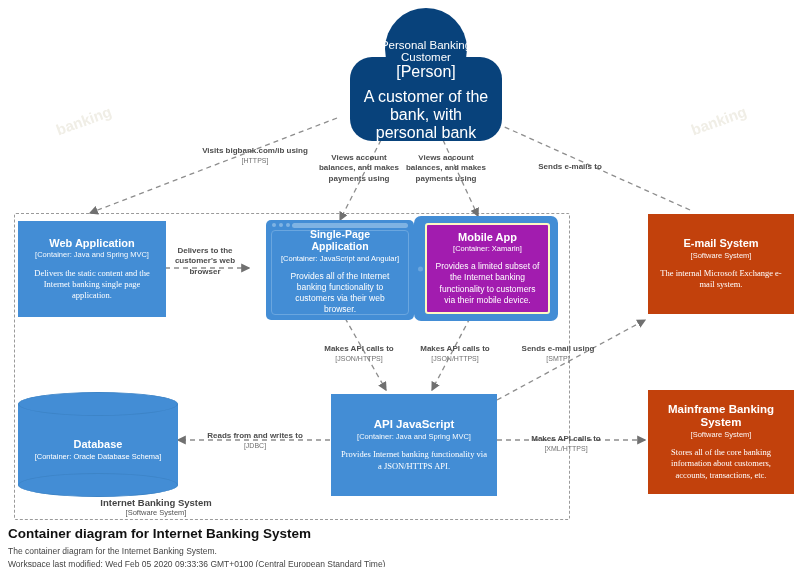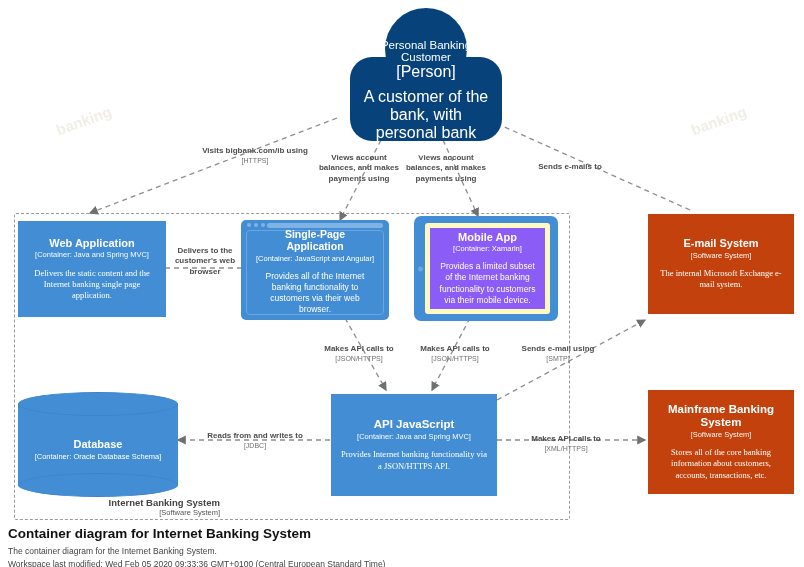--- a/index.html
+++ b/index.html
@@ -41,41 +41,41 @@
   .browser .dots i{width:4px;height:4px;border-radius:50%;background:#7fb3e3;display:block;}
   .browser .bar{position:absolute;top:2.5px;left:26px;right:6px;height:5px;border-radius:3px;background:#7fb3e3;}
   .browser .inner{position:absolute;left:5px;right:5px;top:10px;bottom:5px;border-radius:4px;
         background:#438dd5;border:1px solid #6aa6df;display:flex;flex-direction:column;
         align-items:center;justify-content:center;text-align:center;color:#fff;
         padding:4px 9px;box-sizing:border-box;}
 
   
   .device{position:absolute;background:#438dd5;border-radius:7px;box-sizing:border-box;}
   .device .screen{position:absolute;left:11px;right:8px;top:7px;bottom:7px;border-radius:3px;
-        background:#8b5cf6;border:5px solid #fef9c3;display:flex;flex-direction:column;
+        background:#a21caf;border:2px solid #fef9c3;display:flex;flex-direction:column;
         align-items:center;justify-content:center;text-align:center;color:#fff;
         padding:3px 6px;box-sizing:border-box;}
   .device .hbtn{position:absolute;left:3.5px;top:50%;transform:translateY(-50%);
         width:5px;height:5px;border-radius:50%;background:#6aa6df;}
 
   
   .db{position:absolute;}
   .db .cyl-top{position:absolute;left:0;top:0;width:100%;height:24px;border-radius:50%;
         background:#438dd5;border:1px solid #3d84c7;box-sizing:border-box;}
   .db .cyl-body{position:absolute;left:0;top:12px;width:100%;height:calc(100% - 24px);
         background:#438dd5;}
   .db .cyl-bot{position:absolute;left:0;bottom:0;width:100%;height:24px;border-radius:50%;
         background:#438dd5;border:1px solid #3d84c7;box-sizing:border-box;}
   .db .cyl-txt{position:absolute;left:0;right:0;top:16px;bottom:6px;display:flex;
         flex-direction:column;align-items:center;justify-content:center;text-align:center;
         color:#fff;padding:2px 8px;box-sizing:border-box;}
 
   
   .boundary{position:absolute;border:1.5px dashed #9a9a9a;border-radius:2px;box-sizing:border-box;}
-  .boundary-label{position:absolute;text-align:right;color:#444444;}
+  .boundary-label{position:absolute;text-align:center;color:#444444;margin-left:36px;}
   .boundary-label .b-name{font-size:9.5px;font-weight:bold;line-height:1.2;}
   .boundary-label .b-type{font-size:7.5px;line-height:1.25;color:#555;}
 
   
   .edges{position:absolute;inset:0;pointer-events:none;}
   .edge-label{position:absolute;text-align:center;color:#4d4d4d;
       font-size:8px;font-weight:bold;line-height:1.3;}
   .edge-label .tech{display:block;font-size:7px;font-weight:normal;color:#707070;line-height:1.3;}
 
   
@@ -191,21 +191,21 @@
       <div class="n-desc">A customer of the bank, with personal bank accounts.</div>
     </div>
   </div>
 
   <div class="node c-container" style="left:18px;top:221px;width:148px;height:96px;font-size:11px;">
     <div class="n-name">Web Application</div>
     <div class="n-type">[Container: Java and Spring MVC]</div>
     <div class="n-desc">Delivers the static content and the Internet banking single page application.</div>
   </div>
 
-  <div class="browser" style="left:241px;top:220px;width:148px;height:100px;">
+  <div class="browser" style="left:266px;top:220px;width:148px;height:100px;">
     <div class="dots">
         <i></i>
         <i></i>
         <i></i>
       </div>
     <div class="bar"></div>
     <div class="inner">
       <div class="n-name" style="font-weight:bold;font-size:10.5px;line-height:1.12;">Single-Page Application</div>
       <div class="n-type" style="font-size:7.5px;margin-top:1px;">[Container: JavaScript and Angular]</div>
       <div class="n-desc" style="font-size:8.5px;line-height:1.32;margin-top:8px;">Provides all of the Internet banking functionality to customers via their web browser.</div>

